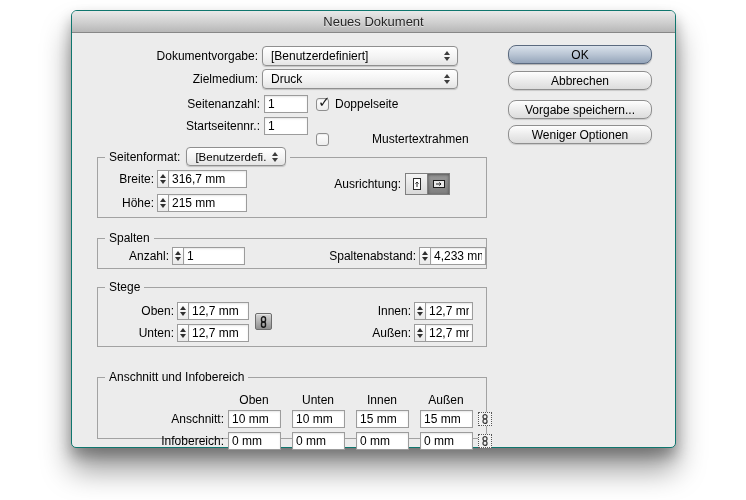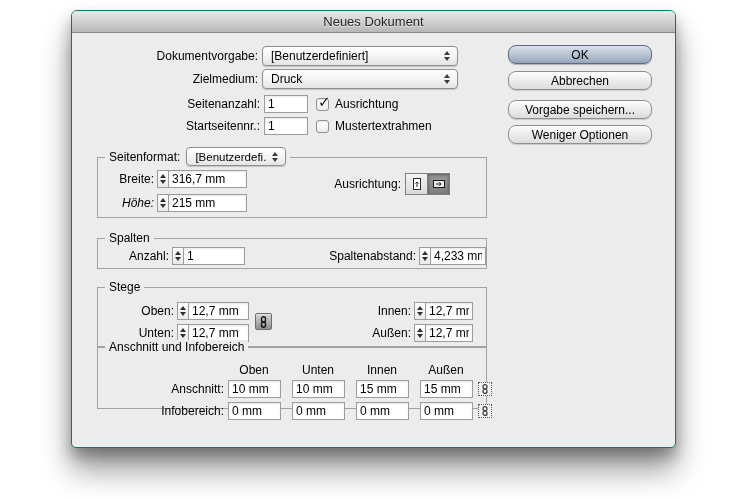--- a/index.html
+++ b/index.html
@@ -163,26 +163,26 @@
           <span class="tri-down"></span>
         </span>
     </div>
 
     <div class="lbl" style="left:10px; top:62px; width:178px;">Seitenanzahl:</div>
     <input class="inp" style="left: 192px; top: 62px; width: 44px;" value="1">
     <div class="cb-row" style="left:244px; top:63px;">
       <span class="cb">
           <span class="check">✓</span>
         </span>
-      <span class="cb-label">Ausrichtung</span>
+      <span class="cb-label">Doppelseite</span>
     </div>
 
     <div class="lbl" style="left:10px; top:84px; width:178px;">Startseitennr.:</div>
     <input class="inp" style="left: 192px; top: 84px; width: 44px;" value="1">
-    <div class="cb-row" style="left:244px; top:85px;">
+    <div class="cb-row" style="left:244px; top:98px;gap:37px;">
       <span class="cb"></span>
       <span class="cb-label">Mustertextrahmen</span>
     </div>
 
     <div class="btn default" style="top:12px;">
         <span>OK</span>
       </div>
     <div class="btn" style="top:38px;">
         <span>Abbrechen</span>
       </div>
@@ -203,21 +203,21 @@
               <span class="tri-down"></span>
             </span>
         </div>
       </div>
       <div class="lbl" style="left:0; top:12px; width:56px;">Breite:</div>
       <div class="stepper" style="left:59px; top:12px;">
           <span class="s-up"></span>
           <span class="s-down"></span>
         </div>
       <input class="inp" style="left: 70px; top: 12px; width: 79px;" value="316,7 mm">
-      <div class="lbl" style="left:0; top:36px; width:56px;font-style:italic;">Höhe:</div>
+      <div class="lbl" style="left:0; top:36px; width:56px;">Höhe:</div>
       <div class="stepper" style="left:59px; top:36px;">
           <span class="s-up"></span>
           <span class="s-down"></span>
         </div>
       <input class="inp" style="left: 70px; top: 36px; width: 79px;" value="215 mm">
 
       <div class="lbl" style="left:200px; top:17px; width:103px;">Ausrichtung:</div>
       <div class="orient-wrap" style="left:307px; top:15px;">
         <div class="orient-btn">
           <svg width="14" height="14" viewBox="0 0 14 14">
@@ -282,21 +282,21 @@
       <input class="inp" style="left: 327px; top: 14px; width: 48px;" value="12,7 mm">
 
       <div class="lbl" style="left:220px; top:36px; width:93px;">Außen:</div>
       <div class="stepper" style="left:316px; top:36px;">
           <span class="s-up"></span>
           <span class="s-down"></span>
         </div>
       <input class="inp" style="left: 327px; top: 36px; width: 48px;" value="12,7 mm">
     </div>
 
-    <div class="group" style="top:314px; height:62px;text-decoration:underline;">
+    <div class="group" style="top:344px; height:62px;text-decoration:underline;">
       <div class="group-legend">Anschnitt und Infobereich</div>
 
       <div class="colhead" style="left:129px; top:15px;">Oben</div>
       <div class="colhead" style="left:193px; top:15px;">Unten</div>
       <div class="colhead" style="left:257px; top:15px;">Innen</div>
       <div class="colhead" style="left:321px; top:15px;">Außen</div>
 
       <div class="lbl" style="left:0; top:32px; width:126px;">Anschnitt:</div>
       <input class="inp" style="left: 130px; top: 32px; width: 53px;" value="10 mm">
       <input class="inp" style="left: 194px; top: 32px; width: 53px;" value="10 mm">

